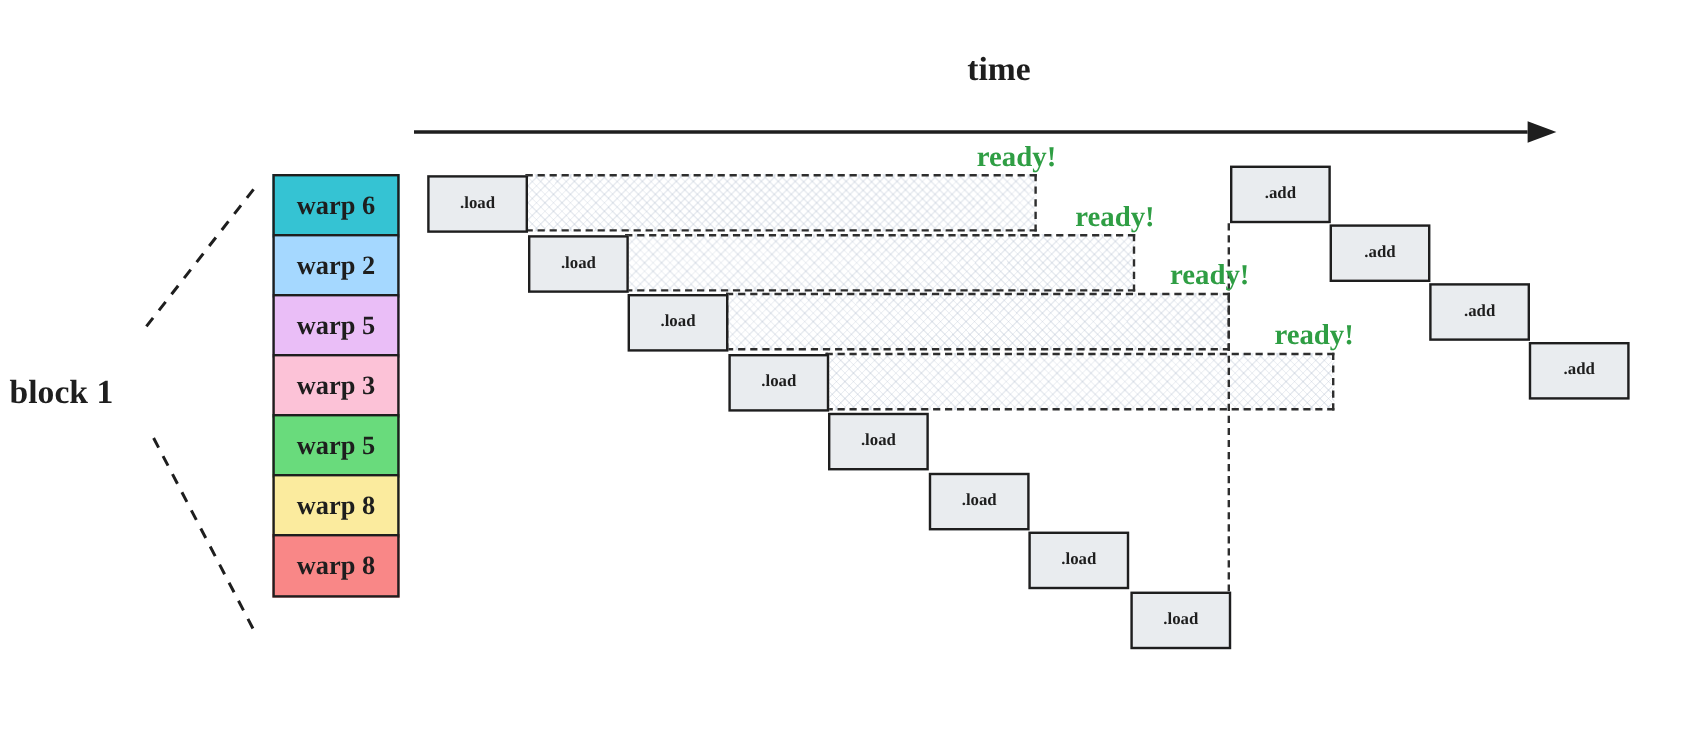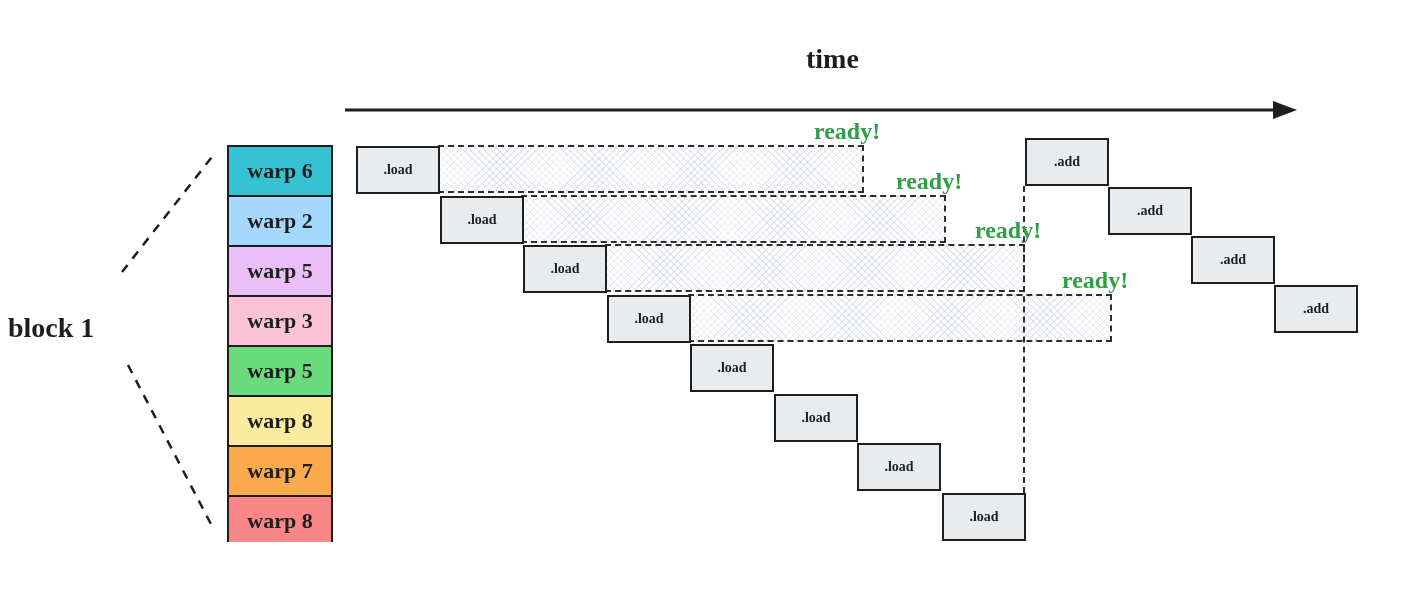--- a/index.html
+++ b/index.html
@@ -56,21 +56,20 @@
 
   <div class="abs block-label" style="left:8px; top:312px;">block 1</div>
 
   <div class="warp-col">
     <div class="warp" style="background-color: rgb(53, 195, 211);">warp 6</div>
     <div class="warp" style="background-color: rgb(165, 216, 255);">warp 2</div>
     <div class="warp" style="background-color: rgb(234, 190, 247);">warp 5</div>
     <div class="warp" style="background-color: rgb(252, 194, 215);">warp 3</div>
     <div class="warp" style="background-color: rgb(105, 219, 124);">warp 5</div>
     <div class="warp" style="background-color: rgb(251, 235, 158);">warp 8</div>
-    <div class="warp" style="background-color: rgb(250, 169, 77);">warp 7</div>
     <div class="warp" style="background-color: rgb(249, 135, 135);">warp 8</div>
   </div>
 
   <div class="wait-rect" style="left:438px; top:145px; width:426px;"></div>
   <div class="wait-rect" style="left:521px; top:195px; width:425px;"></div>
   <div class="wait-rect" style="left:605px; top:244px; width:420px;"></div>
   <div class="wait-rect" style="left:688px; top:294px; width:424px;"></div>
 
   <div class="vline" style="left:1023px; top:186px; height:307px;"></div>
 

